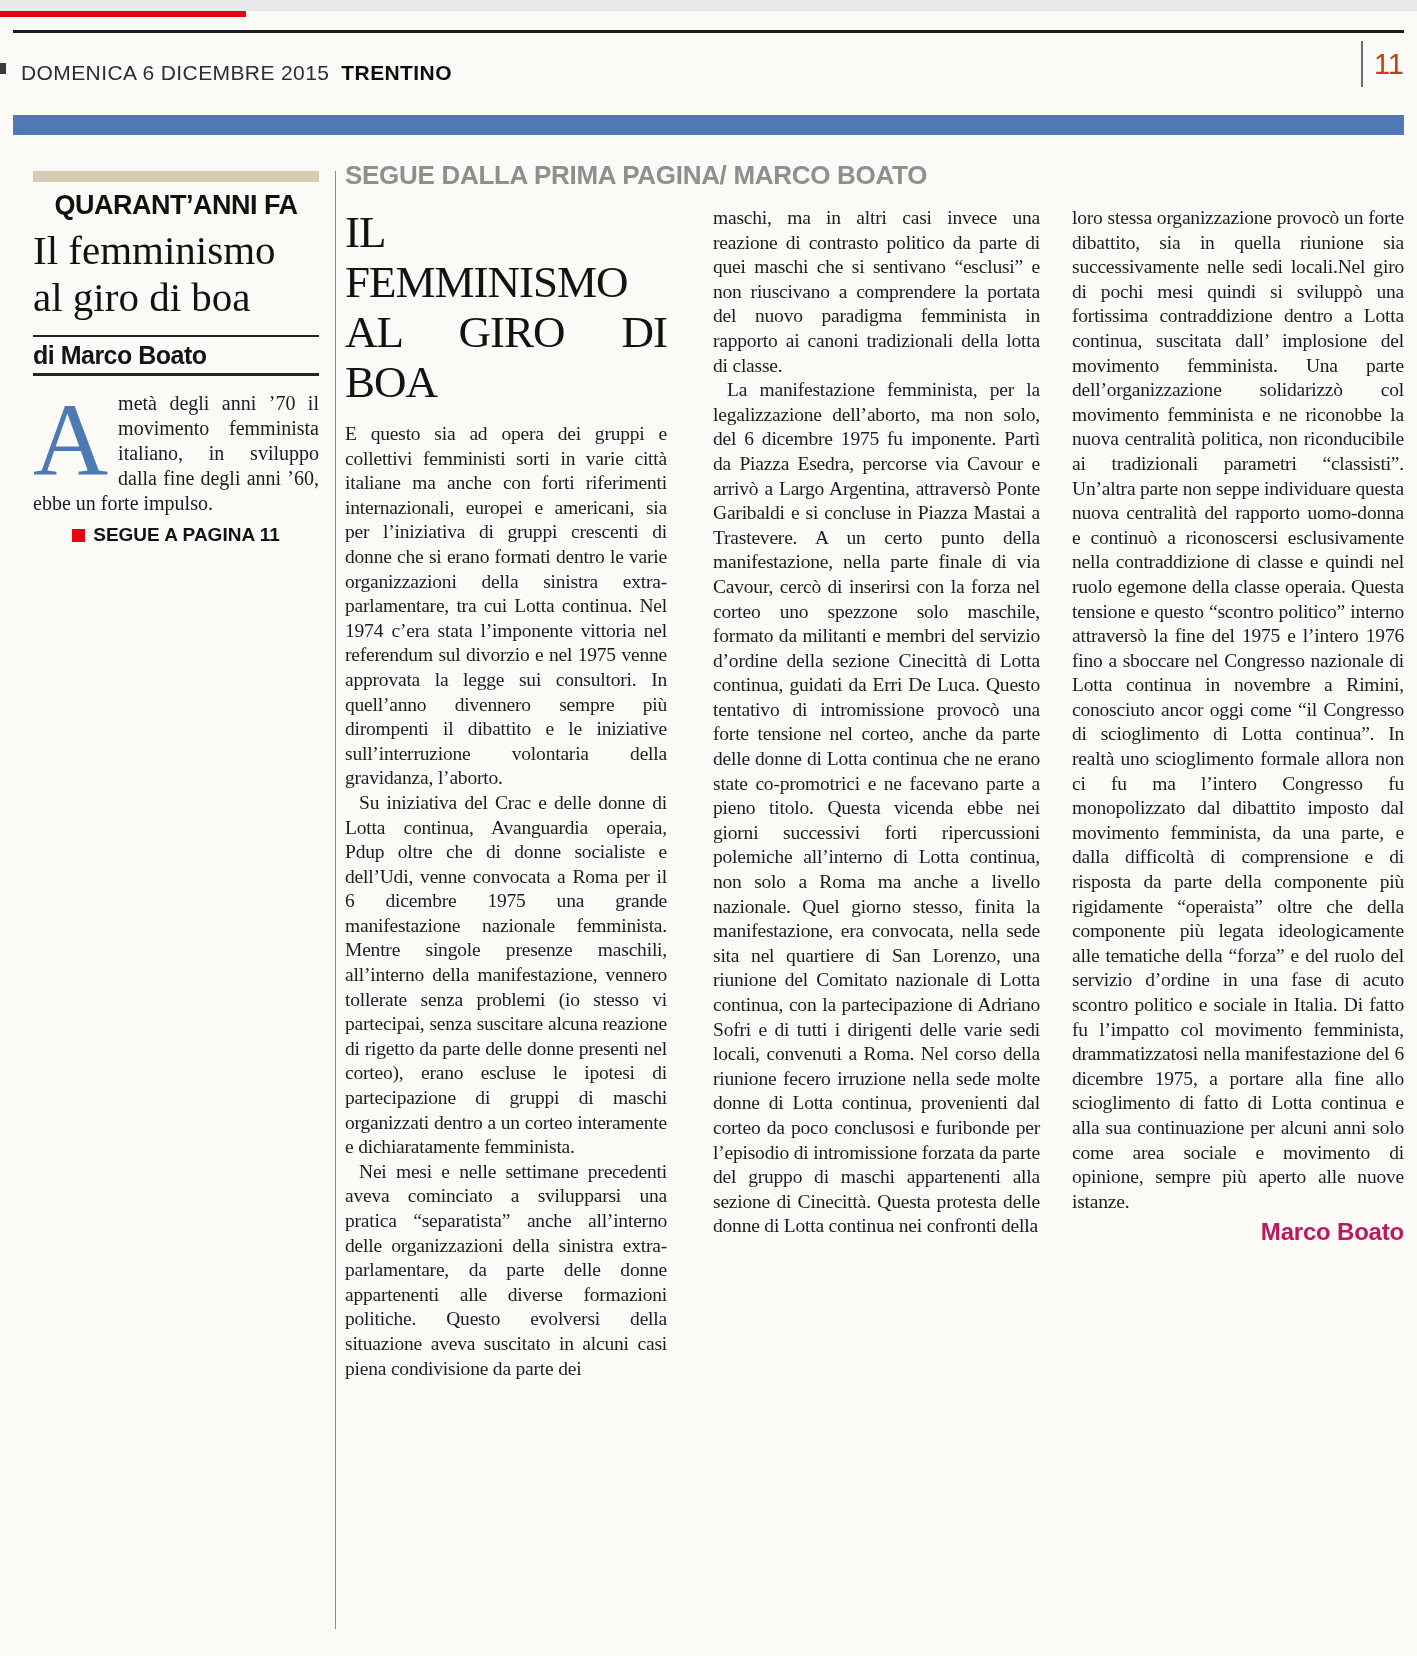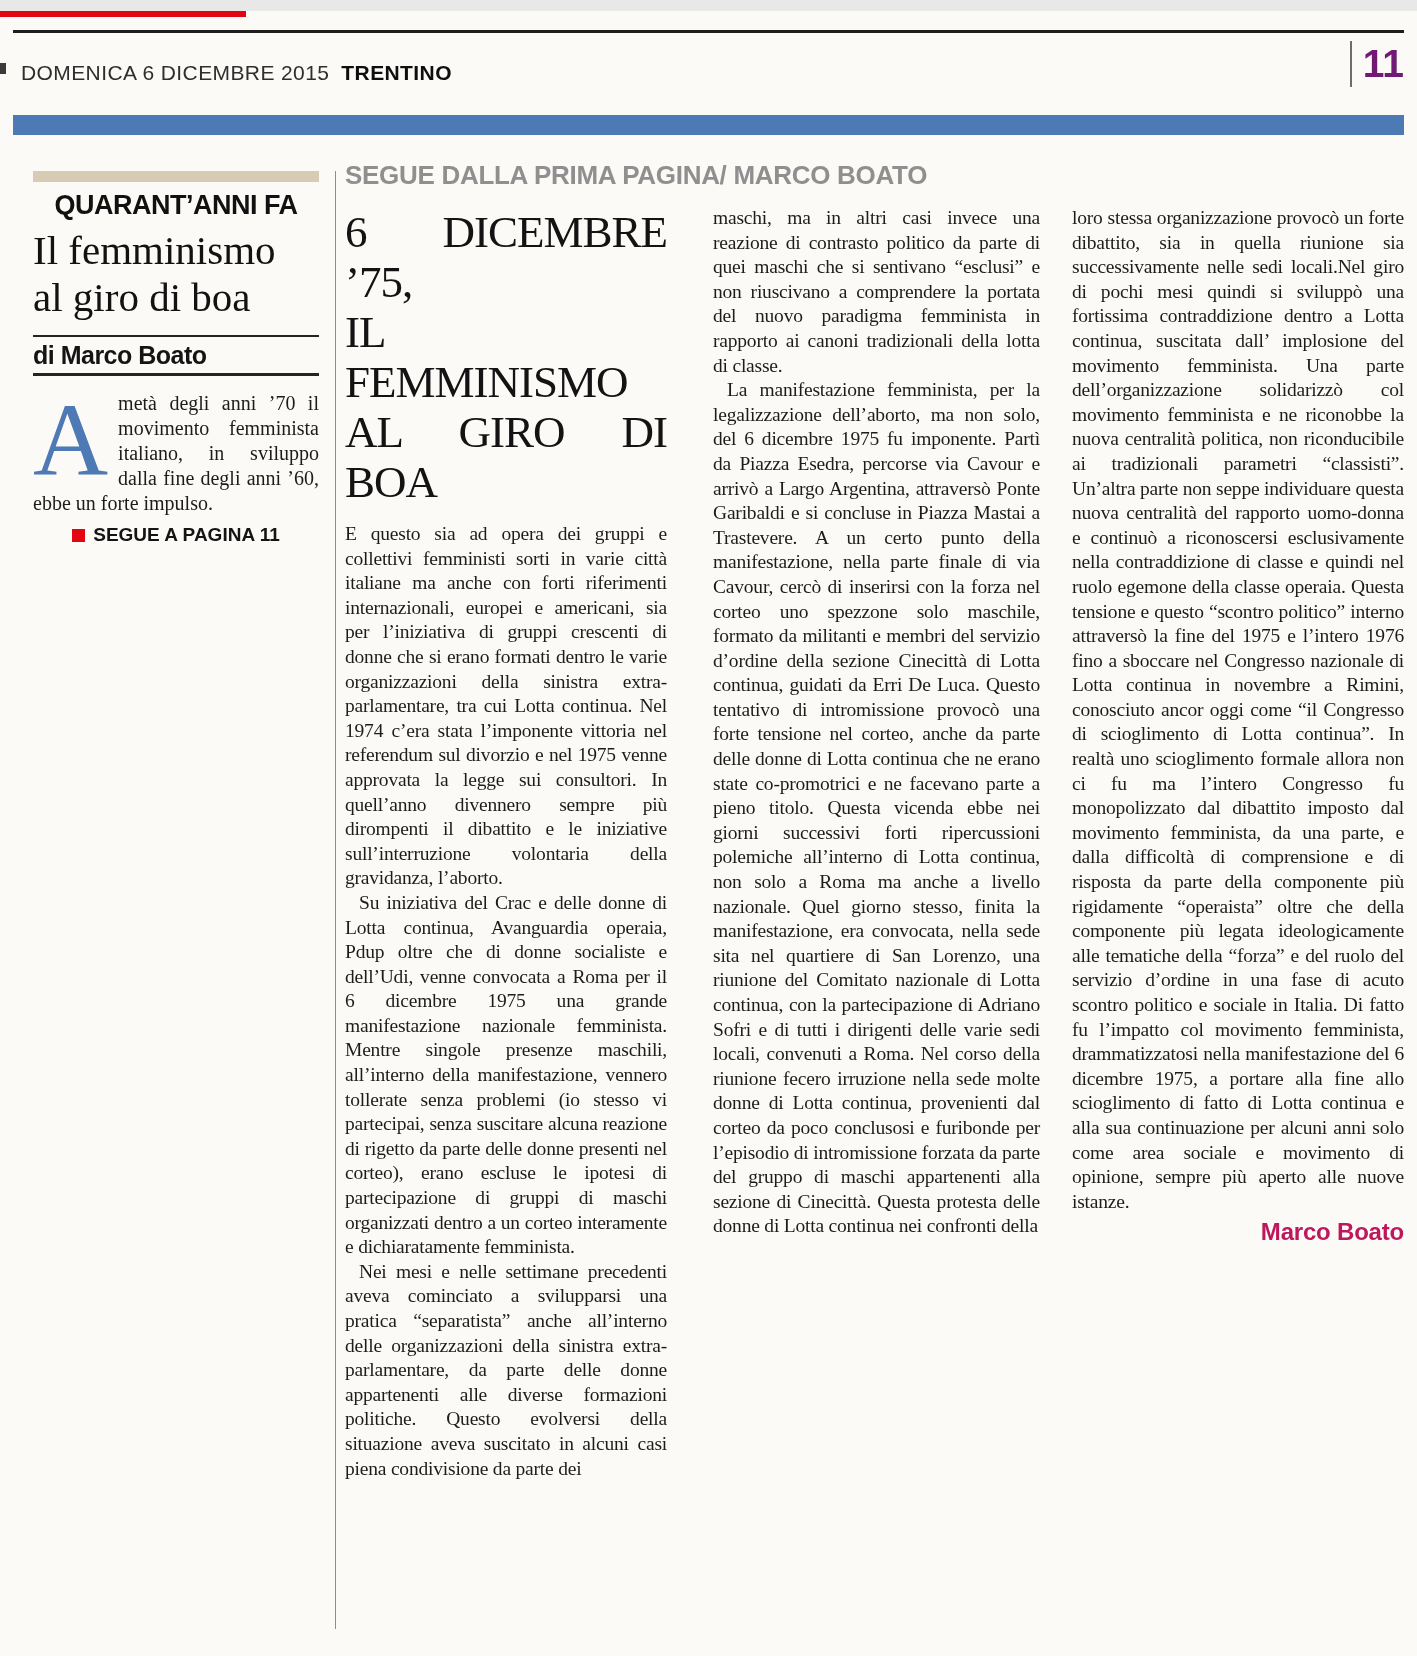--- a/index.html
+++ b/index.html
@@ -11,21 +11,21 @@
   
   .top-red    { position:absolute; left:0; top:0; width:246px; height:6px; background:#e20613; }
   .top-tick   { position:absolute; left:0; top:52px; width:6px; height:11px; background:#3a3a3a; }
   .top-rule   { position:absolute; left:13px; top:19px; width:1391px; height:3px; background:#1d1d1b; }
   
   .header-date { position:absolute; left:21px; top:50px; font-size:21px; letter-spacing:0.4px; color:#2e2e2e; white-space:nowrap; }
   .header-date .masthead { font-weight:bold; color:#0e0e0e; margin-left:12px; }
   .section-head { position:absolute; top:30px; right:13px; display:flex; align-items:center; }
   .section-title { font-weight:bold; font-size:46px; line-height:46px; letter-spacing:-1px; color:#4d79b5; }
   .head-divider { width:2px; height:46px; background:#6d6d6d; margin:0 11px 0 13px; }
-  .page-num { font-weight:bold; font-size:39px; color:#701a75; }
+  .page-num { font-weight:normal; font-size:29px; color:#c2410c; }
   .blue-bar { position:absolute; left:13px; top:104px; width:1391px; height:20px; background:#4d79b5; }
 
   
   .sidebar { position:absolute; left:33px; top:160px; width:286px; }
   .beige-bar { height:11px; background:#d8cbb4; margin-bottom:7px; }
   .side-kicker { font-weight:bold; font-size:27px; line-height:32px; letter-spacing:-0.5px; color:#111;text-align:center; }
   .side-title { font-family:"Liberation Serif", serif; font-weight:400; font-size:41px; line-height:47px; margin:6px 0 14px; color:#121212; }
   .rule-thin  { height:2px; background:#242424; }
   .side-byline { font-weight:bold; font-size:25px; line-height:36px; letter-spacing:-0.5px; color:#141414; }
   .rule-thick { height:3px; background:#242424; margin-bottom:15px; }
@@ -85,21 +85,20 @@
     </div>
   </aside>
 
   <div class="v-rule"></div>
 
   <section>
     <div class="art-kicker">SEGUE DALLA PRIMA PAGINA/ MARCO BOATO</div>
 
     <div class="col col1">
       <h1 class="art-title">
-        <div>6 DICEMBRE ’75,</div>
         <div>IL FEMMINISMO</div>
         <div>AL GIRO DI BOA</div>
       </h1>
       <p>E questo sia ad opera dei gruppi e collettivi femministi sorti in varie città italiane ma anche con forti riferimenti internazionali, europei e americani, sia per l’iniziativa di gruppi crescenti di donne che si erano formati dentro le varie organizzazioni della sinistra extra-parlamentare, tra cui Lotta continua. Nel 1974 c’era stata l’imponente vittoria nel referendum sul divorzio e nel 1975 venne approvata la legge sui consultori. In quell’anno divennero sempre più dirompenti il dibattito e le iniziative sull’interruzione volontaria della gravidanza, l’aborto.</p>
       <p class="indent">Su iniziativa del Crac e delle donne di Lotta continua, Avanguardia operaia, Pdup oltre che di donne socialiste e dell’Udi, venne convocata a Roma per il 6 dicembre 1975 una grande manifestazione nazionale femminista. Mentre singole presenze maschili, all’interno della manifestazione, vennero tollerate senza problemi (io stesso vi partecipai, senza suscitare alcuna reazione di rigetto da parte delle donne presenti nel corteo), erano escluse le ipotesi di partecipazione di gruppi di maschi organizzati dentro a un corteo interamente e dichiaratamente femminista.</p>
       <p class="indent">Nei mesi e nelle settimane precedenti aveva cominciato a svilupparsi una pratica “separatista” anche all’interno delle organizzazioni della sinistra extra-parlamentare, da parte delle donne appartenenti alle diverse formazioni politiche. Questo evolversi della situazione aveva suscitato in alcuni casi piena condivisione da parte dei</p>
     </div>
 
     <div class="col col2">
       <p>maschi, ma in altri casi invece una reazione di contrasto politico da parte di quei maschi che si sentivano “esclusi” e non riuscivano a comprendere la portata del nuovo paradigma femminista in rapporto ai canoni tradizionali della lotta di classe.</p>

